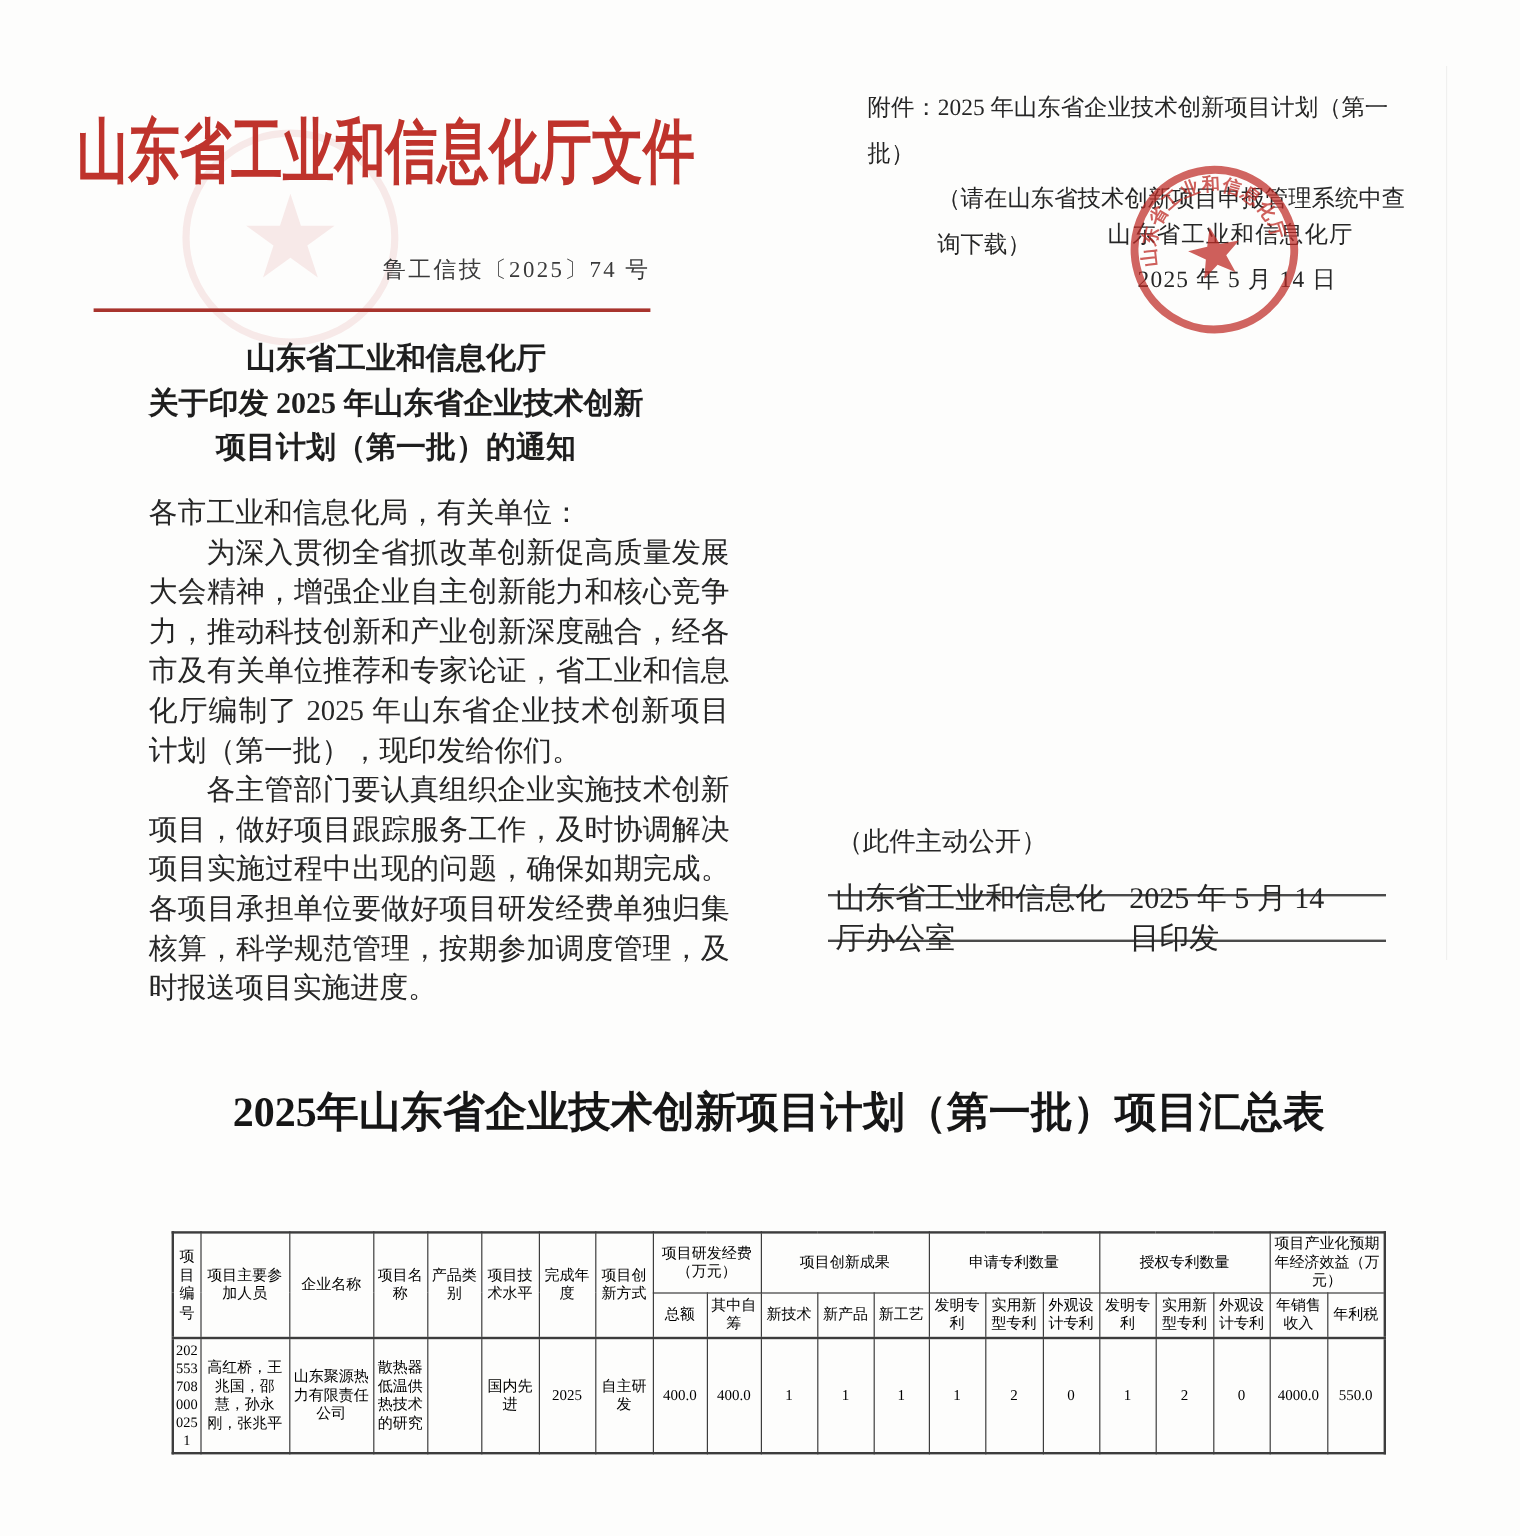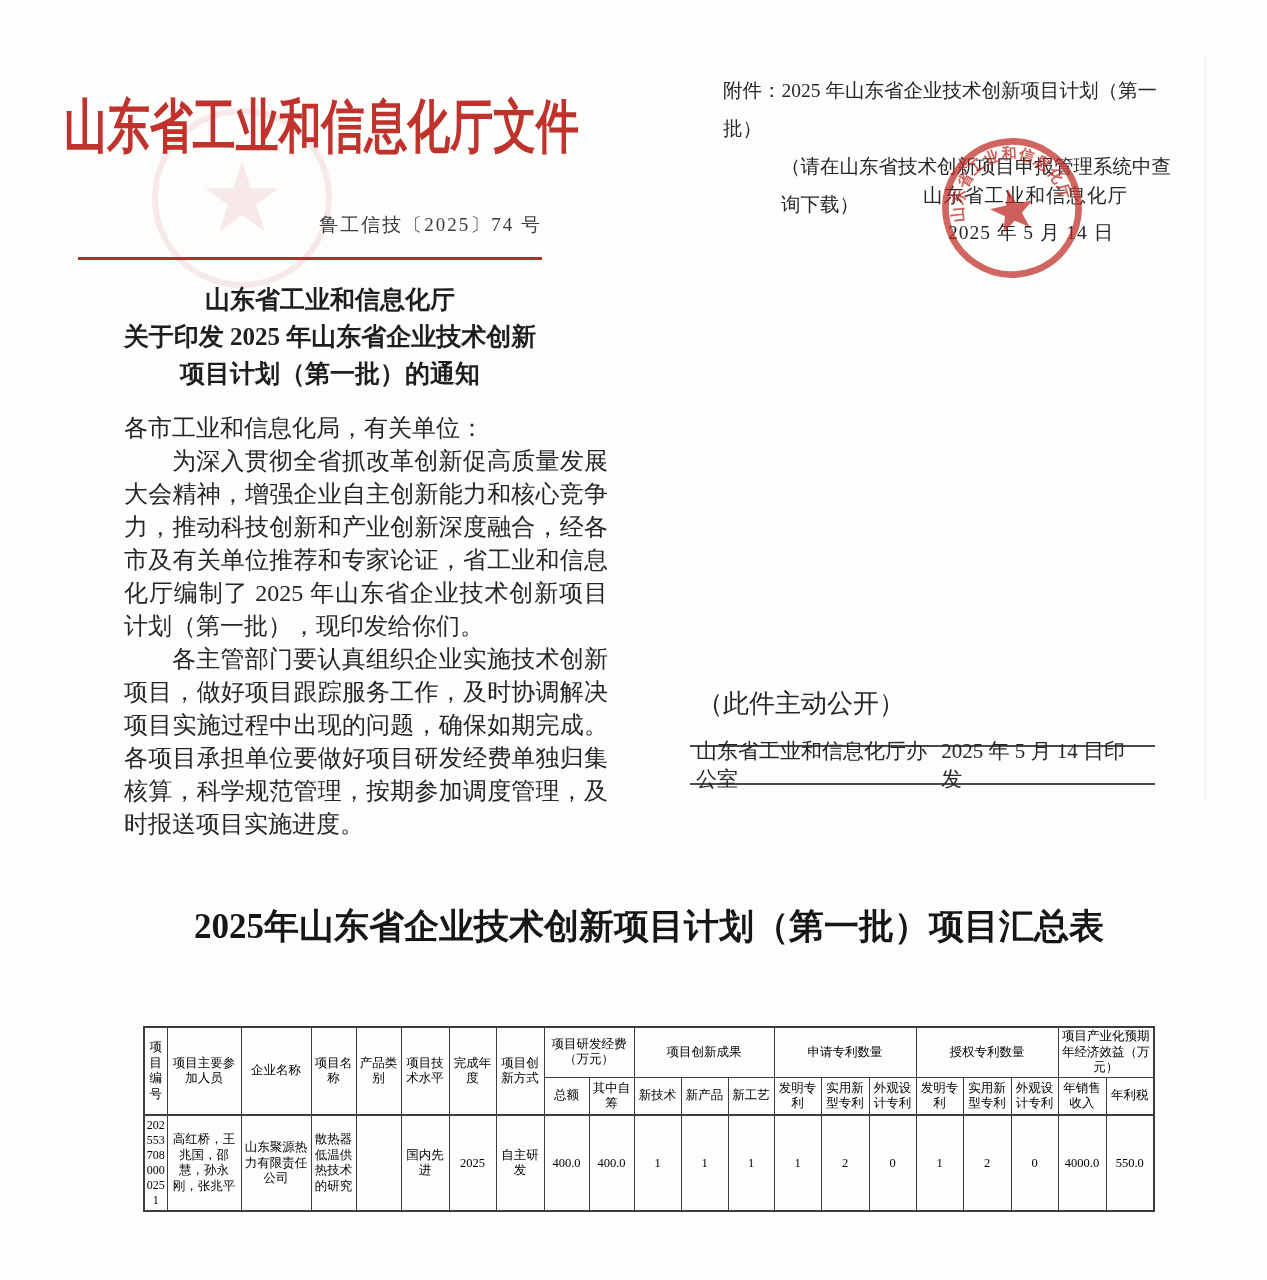--- a/index.html
+++ b/index.html
@@ -26,26 +26,26 @@
   }
   .doc-body{position:absolute;left:88px;top:412px;width:484px;font-size:24px;line-height:33px;text-align:justify;margin-left:36px;}
   .doc-body p{margin:0;}
   .doc-body p.indent{text-indent:2em;}
   
   .attachment{position:absolute;left:723px;top:72px;width:448px;font-size:19.5px;line-height:38px;}
   .attachment .hang{margin-left:58px;}
   .issuer{position:absolute;left:923px;top:182px;font-size:19.5px;letter-spacing:1px;}
   .issue-date{position:absolute;left:948px;top:219px;font-size:19.5px;letter-spacing:1px;}
   .seal{position:absolute;left:936px;top:132px;width:152px;height:152px;transform:rotate(-12deg);opacity:.88;}
-  .public-note{position:absolute;left:697px;top:686px;font-size:26px;text-align:right;}
+  .public-note{position:absolute;left:697px;top:686px;font-size:22px;text-align:right;}
   .doc-footer{
     position:absolute;left:690px;top:745px;width:465px;height:40px;
     border-top:2px solid #4a4a4a;border-bottom:2px solid #4a4a4a;
     display:flex;align-items:center;
-    padding:0;box-sizing:border-box;font-size:21px;
+    padding:0;box-sizing:border-box;font-size:25px;
   }
   .doc-footer .office{padding-left:6px;}
   .doc-footer .printdate{padding-right:30px;}
   .page-edge{position:absolute;left:1205px;top:55px;width:1px;height:745px;background:rgba(0,0,0,.05);}
   
   .table-title{
     position:absolute;left:143px;top:903px;width:1012px;text-align:center;
     font-size:35px;font-weight:800;color:#161616;white-space:nowrap;
   }
   table.summary{

